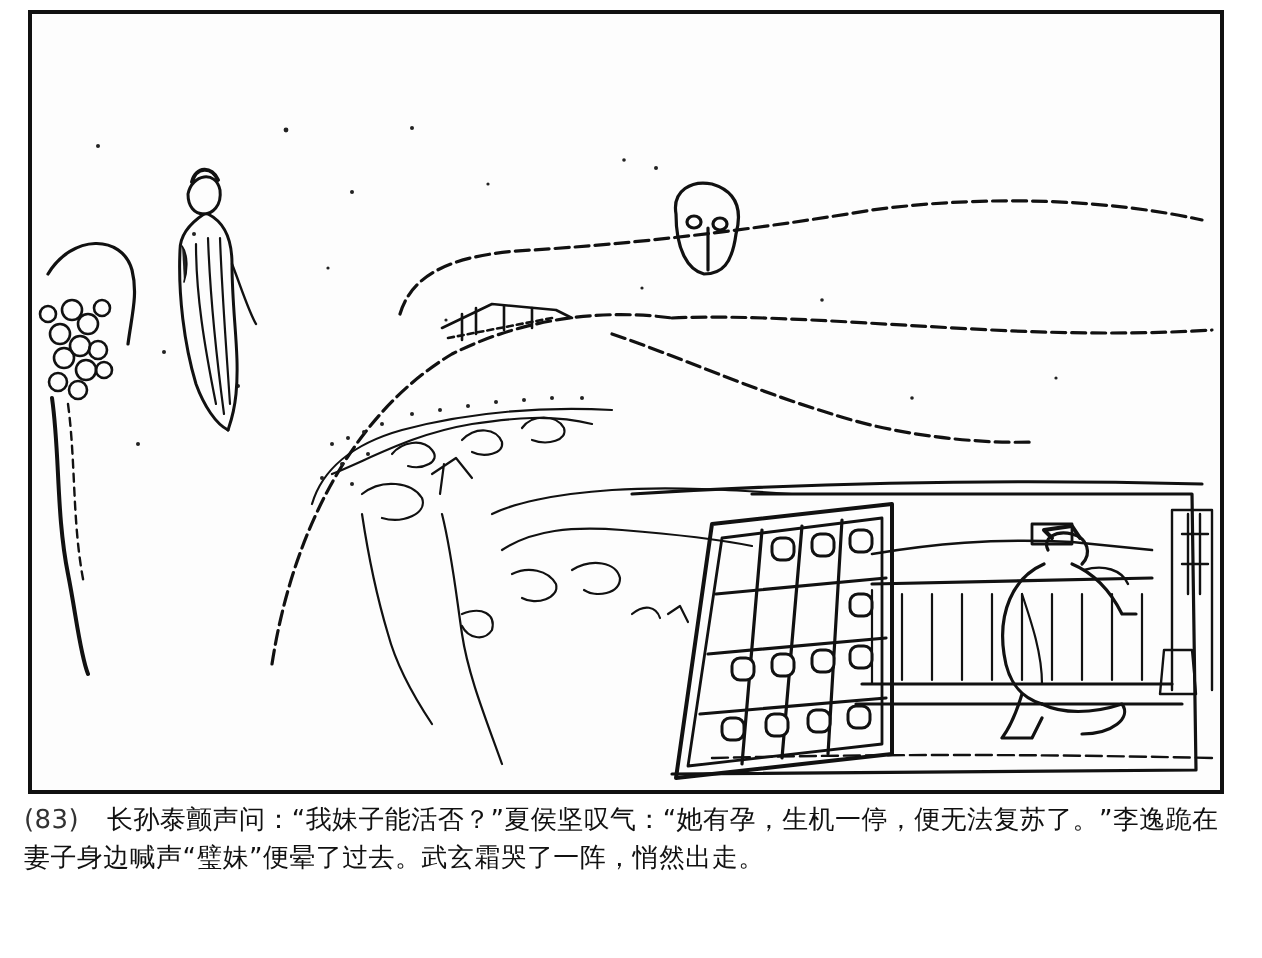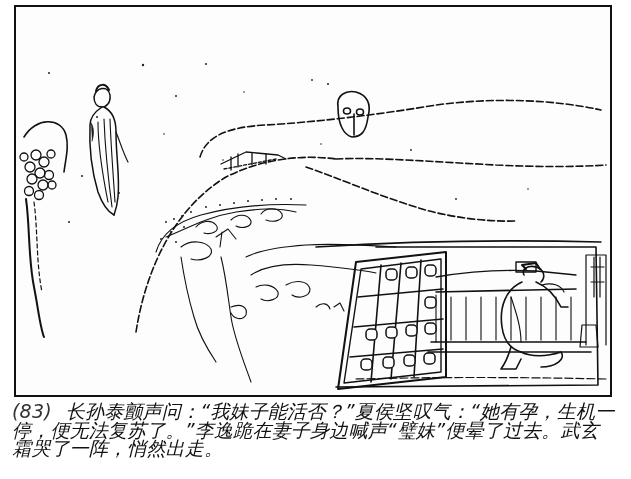--- a/index.html
+++ b/index.html
@@ -4,22 +4,22 @@
 <style>
   html, body { margin:0; padding:0; background:#ffffff; }
   body { width:631px; height:479px; position:relative; overflow:hidden; }
   .frame {
     position:absolute; left:14px; top:5px; width:594px; height:388px;
     border:2px solid #111; background:#fdfdfd; overflow:hidden;
   }
   .frame svg { position:absolute; left:0; top:0; width:594px; height:388px; }
   .caption {
     position:absolute; left:12px; top:402px; width:606px;
-    font-family:"DejaVu Sans", sans-serif; font-size:19px; line-height:18.5px;
-    color:#111; letter-spacing:0.2px;font-style:italic;
+    font-family:"DejaVu Sans", sans-serif; font-size:13px; line-height:18.5px;
+    color:#111; letter-spacing:0.2px;
   }
   .caption .num { color:#333; margin-right:14px; }
 </style>
 </head>
 <body>
 
 <div class="frame">
   <svg viewBox="0 0 594 388" fill="none" stroke="#111" stroke-linecap="round" stroke-linejoin="round">
 
     <g fill="#222" stroke="none">

